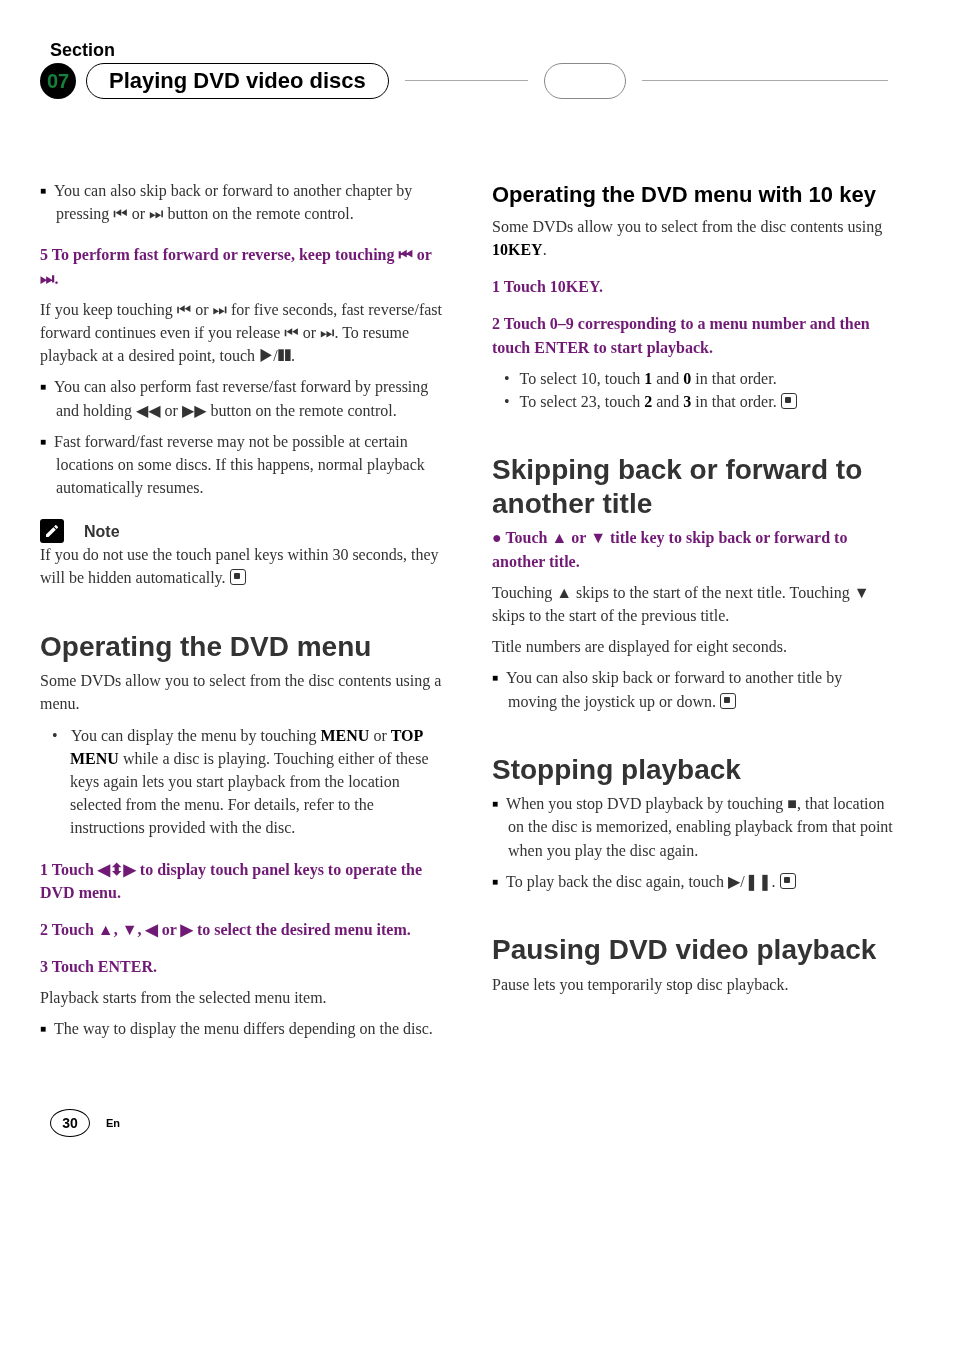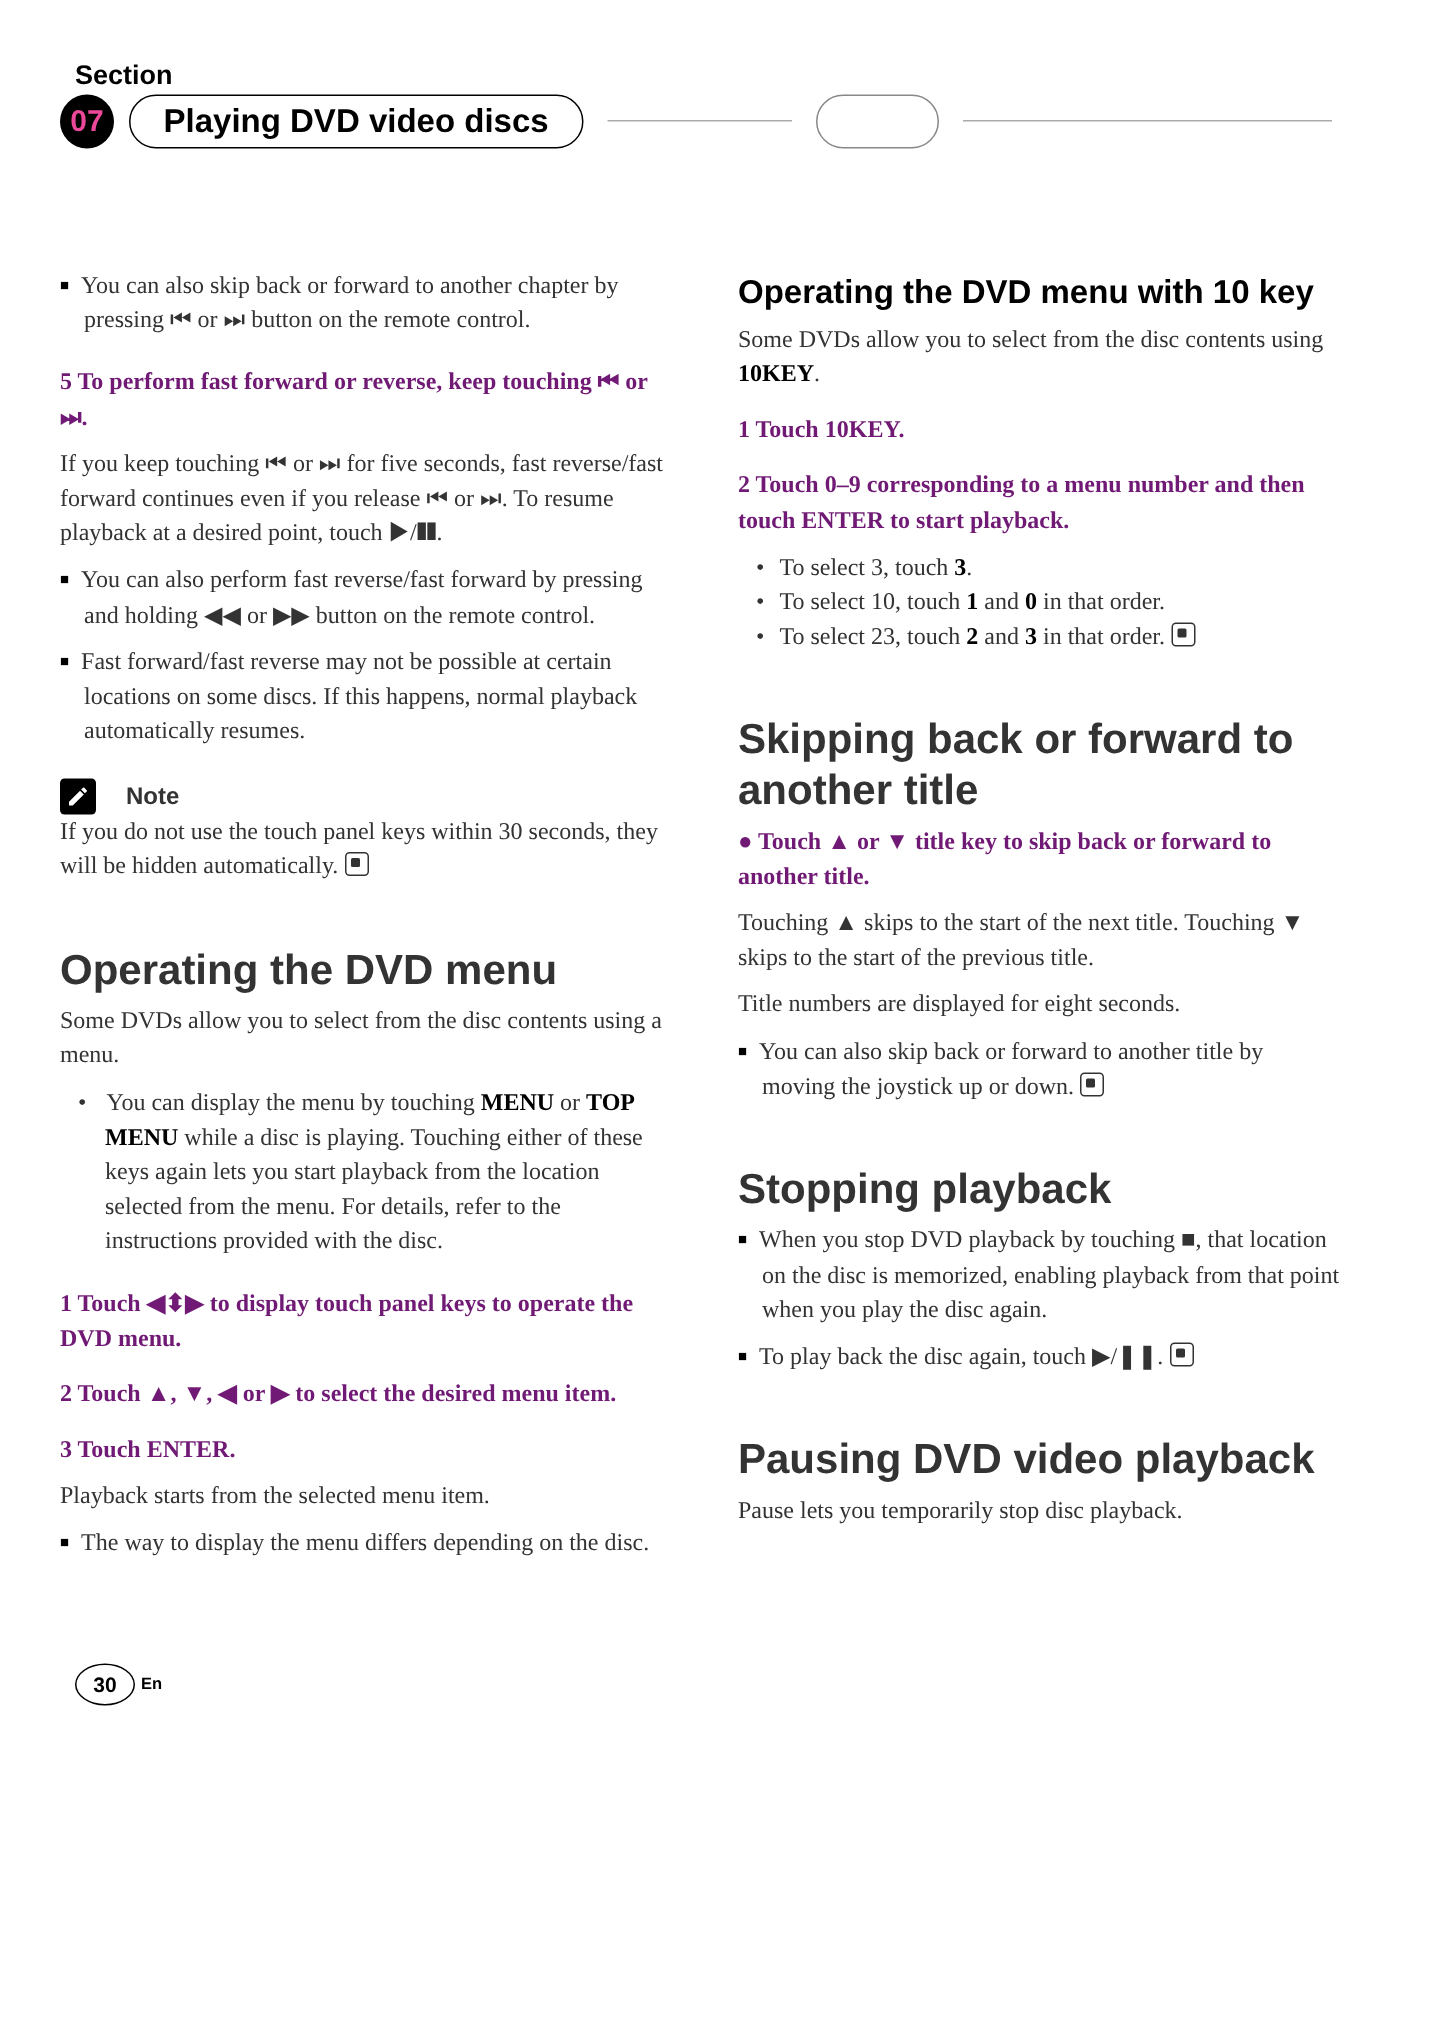--- a/index.html
+++ b/index.html
@@ -20,21 +20,21 @@
     margin-bottom: 2px;
   }
   .header-row {
     display: flex;
     align-items: center;
     gap: 10px;
     margin-bottom: 80px;
   }
   .section-bullet {
     background: #000;
-    color: #ec4899;
+    color: #15803d;
     font-weight: 900;
     font-size: 20px;
     border-radius: 50%;
     width: 36px;
     height: 36px;
     display: flex;
     align-items: center;
     justify-content: center;
   }
   .chapter-pill {
@@ -87,21 +87,21 @@
   .note-icon {
     background:#000; color:#fff; width:24px; height:24px; display:flex;align-items:center;justify-content:center;border-radius:3px;
   }
   .note-icon svg { width:16px; height:16px; }
   .note-label { font-weight:900; }
   ul.plain { list-style: none; padding-left: 30px; margin:0;}
   ul.plain li::before { content:"•"; margin-left:-18px; margin-right:10px;}
   .end-icon { display:inline-block; width:14px; height:14px; border:1.5px solid #333;border-radius:3px; position:relative; top:2px; margin-left:4px;}
   .end-icon::after { content:""; position:absolute; width:6px; height:6px; background:#333; top:3px; left:3px; border-radius:1px;}
   .footer {
-    display:flex; align-items:center; gap:4px; margin-top:60px; padding-left:10px;
+    display:flex; align-items:center; gap:16px; margin-top:60px; padding-left:10px;
   }
   .page-num {
     border:1.2px solid #000; border-radius:50%; width:38px; height:26px; display:flex;align-items:center;justify-content:center; font-weight:900; font-size:14px;
   }
   .lang { font-weight:900; font-size:11px; }
 </style>
 </head>
 <body>
 
 <div class="page">
@@ -150,21 +150,20 @@
       <p class="indent-sq"><span class="sq"></span><span>The way to display the menu differs depending on the disc.</span></p>
     </div>
 
     <div class="col">
       <h2 class="sub" style="margin-top:0">Operating the DVD menu with 10 key</h2>
       <p><span>Some DVDs allow you to select from the disc contents using </span><span class="b">10KEY</span><span>.</span></p>
 
       <p class="step-strong" style="margin-top:14px;">1    Touch 10KEY.</p>
       <p class="step-strong" style="margin-top:14px;">2    Touch 0–9 corresponding to a menu number and then touch ENTER to start playback.</p>
       <ul class="plain">
-        <li><span>To select 3, touch </span><span class="b">3</span><span>.</span></li>
         <li><span>To select 10, touch </span><span class="b">1</span><span> and </span><span class="b">0</span><span> in that order.</span></li>
         <li><span>To select 23, touch </span><span class="b">2</span><span> and </span><span class="b">3</span><span> in that order.</span><span class="end-icon"></span></li>
       </ul>
 
       <h1 class="title">Skipping back or forward to another title</h1>
       <p class="step-strong">●   Touch ▲ or ▼ title key to skip back or forward to another title.</p>
       <p>Touching ▲ skips to the start of the next title. Touching ▼ skips to the start of the previous title.</p>
       <p>Title numbers are displayed for eight seconds.</p>
       <p class="indent-sq"><span class="sq"></span><span>You can also skip back or forward to another title by moving the joystick up or down.</span><span class="end-icon"></span></p>
 

